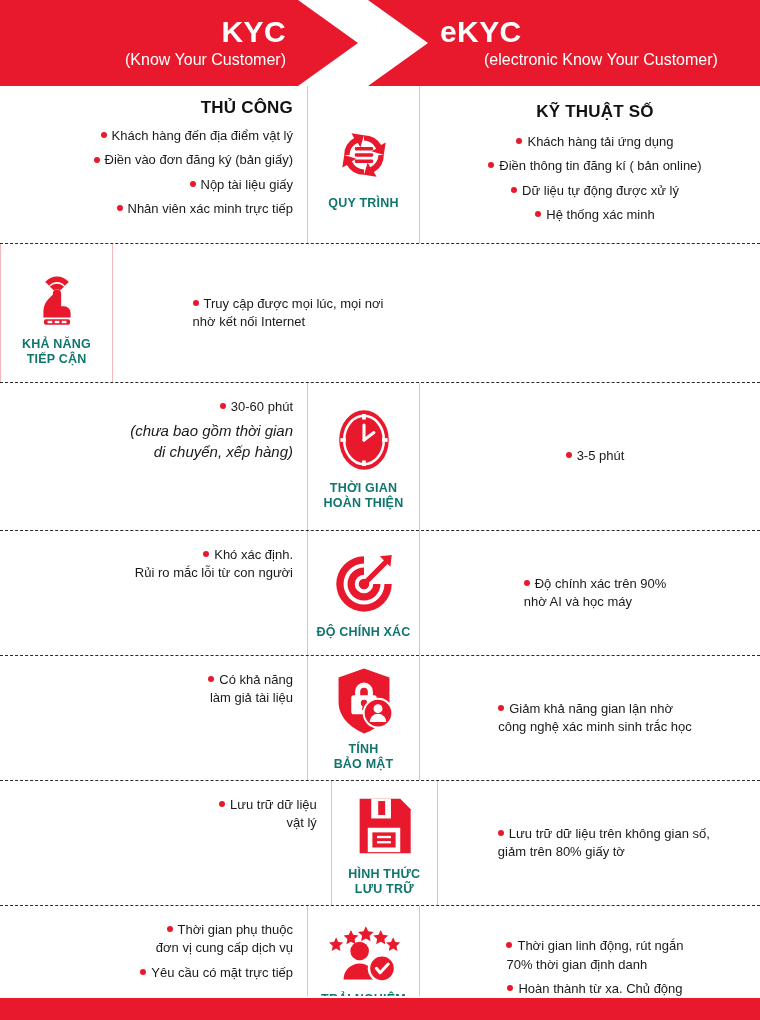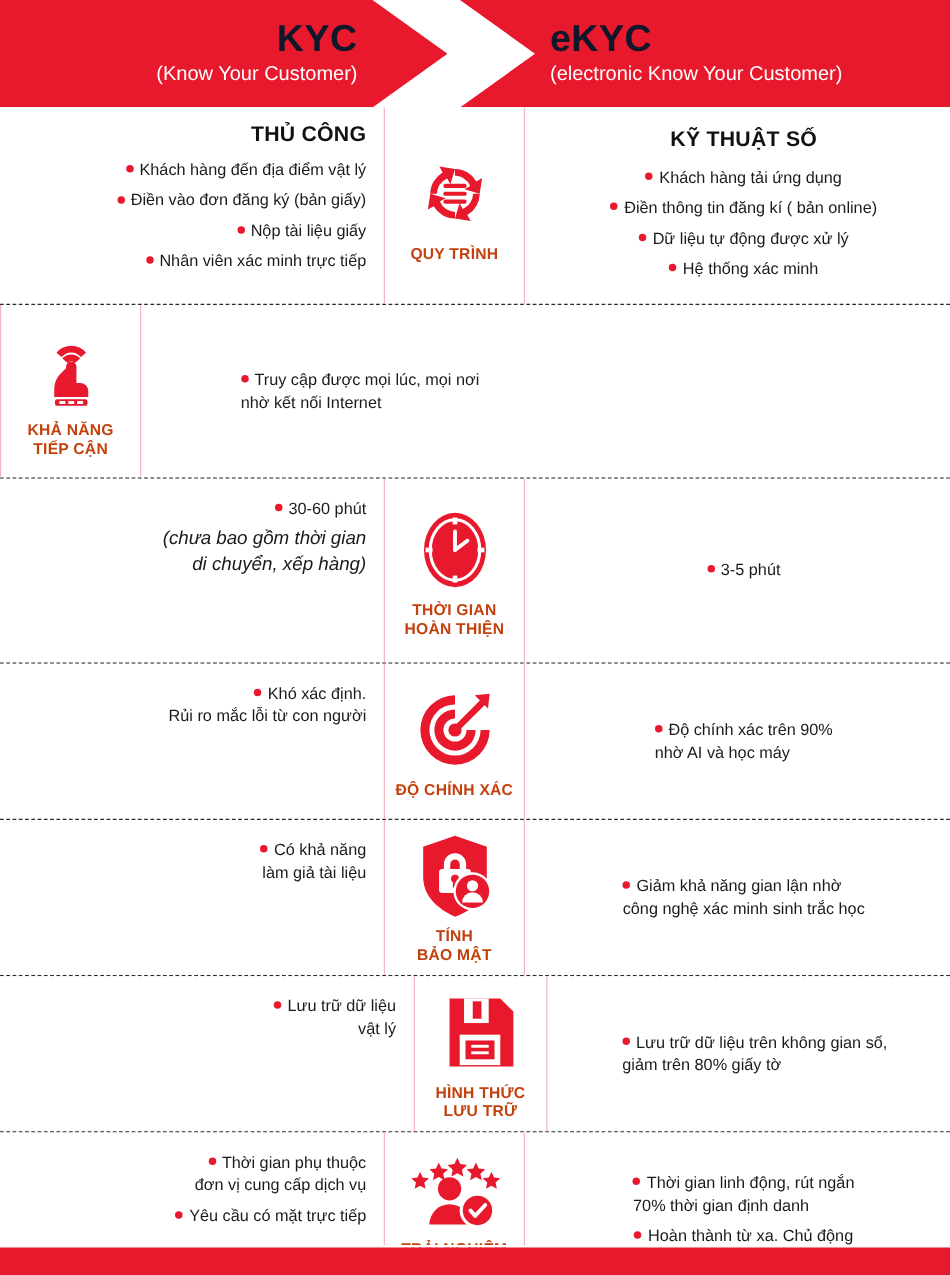--- a/index.html
+++ b/index.html
@@ -43,33 +43,34 @@
   }
   .banner-right {
     left: 368px;
     width: 392px;
     -webkit-clip-path: polygon(0 0, 392px 0, 392px 86px, 0 86px, 60px 43px);
     clip-path: polygon(0 0, 392px 0, 392px 86px, 0 86px, 60px 43px);
     padding-left: 72px;
     align-items: flex-start;
   }
   .banner-title {
-    color: #0f172a;
+    color: #ffffff;
     font-size: 30px;
     font-weight: bold;
     letter-spacing: 0.4px;
     line-height: 1.05;
   }
   .banner-sub {
     color: #ffffff;
     font-size: 16px;
     font-weight: normal;
     line-height: 1.25;
     margin-top: 2px;
     white-space: nowrap;
+    margin-left: 44px;
   }
 
   
   #rows {
     position: relative;
     width: 760px;
   }
   .row {
     position: relative;
     display: flex;
@@ -147,21 +148,21 @@
     height: 74px;
     display: flex;
     align-items: center;
     justify-content: center;
   }
   .icon-wrap svg { display: block; }
   .icon-label {
     margin-top: 4px;
     font-size: 12.5px;
     font-weight: bold;
-    color: #c2410c;
+    color: #0f766e;
     text-align: center;
     line-height: 1.2;
     letter-spacing: 0.2px;
     white-space: pre-line;
   }
 
   
   #footer {
     position: absolute;
     left: 0;

